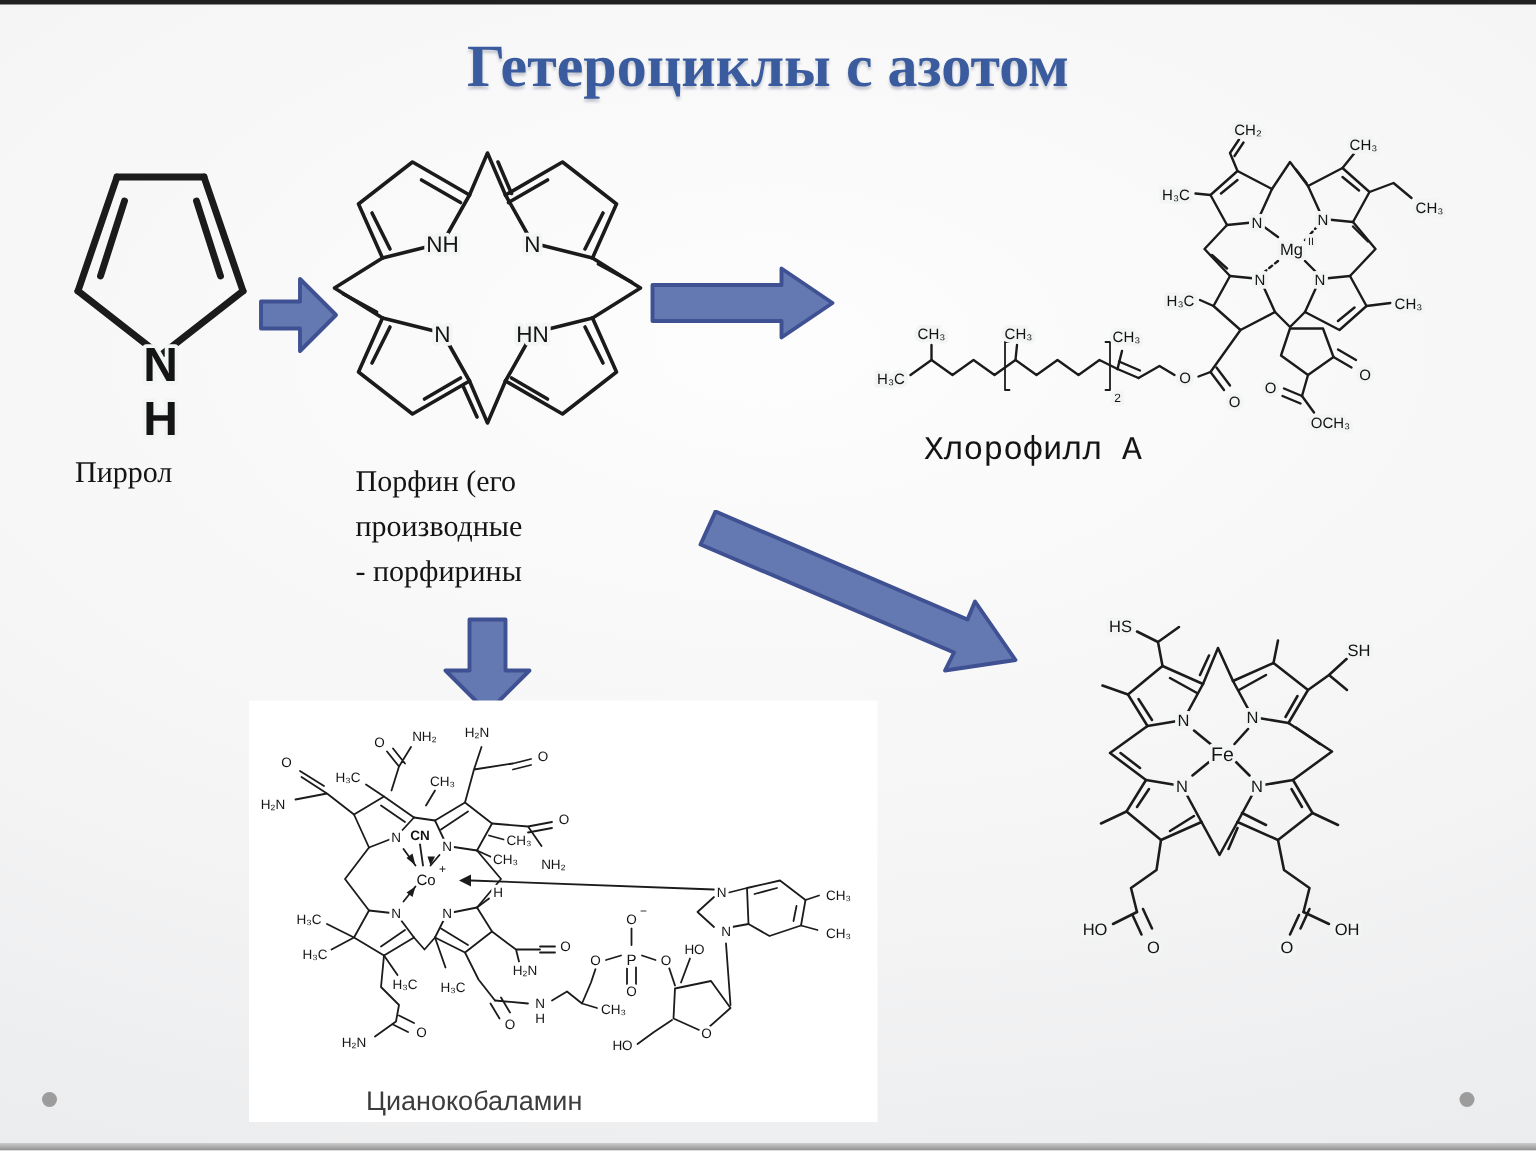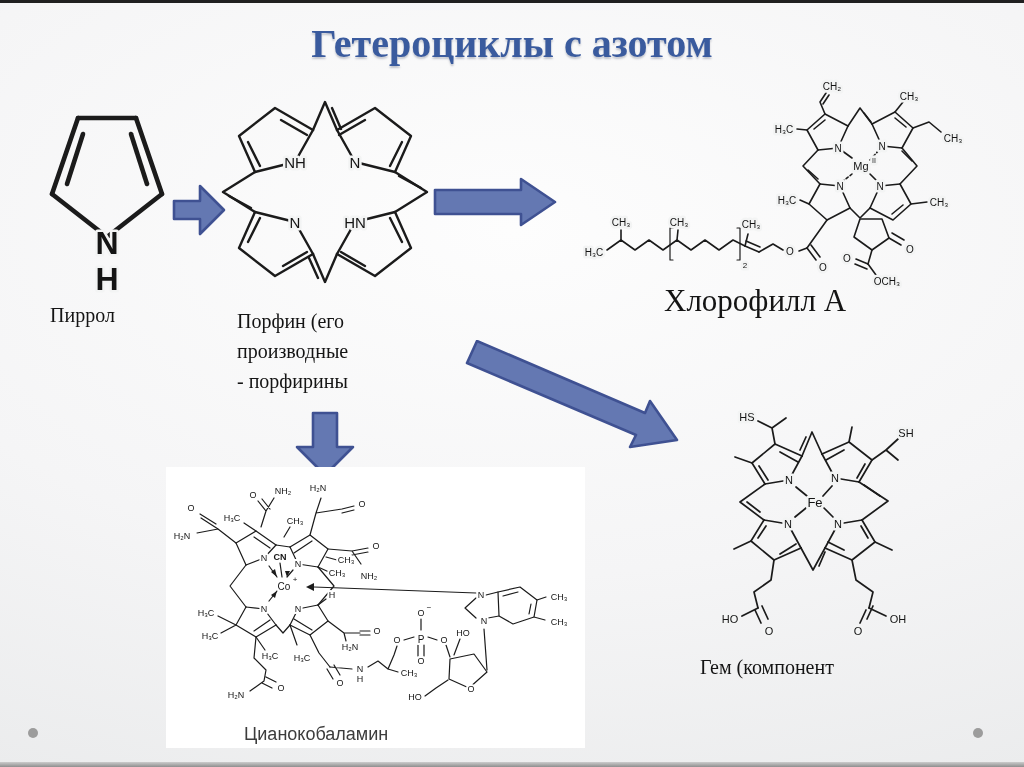--- a/index.html
+++ b/index.html
@@ -164,21 +164,21 @@
   <text class="halo" x="272" y="184" text-anchor="middle" font-size="10">O</text>
   <text class="halo" x="312" y="207" text-anchor="middle" font-size="10">OCH₃</text>
   <text class="halo" x="248" y="193" text-anchor="middle" font-size="10">O</text>
   <text class="halo" x="215" y="177" text-anchor="middle" font-size="10">O</text>
   <text class="halo" x="19" y="178" text-anchor="middle" font-size="10">H₃C</text>
   <text class="halo" x="46" y="148" text-anchor="middle" font-size="10">CH₃</text>
   <text class="halo" x="104" y="148" text-anchor="middle" font-size="10">CH₃</text>
   <text class="halo" x="176" y="150" text-anchor="middle" font-size="10">CH₃</text>
   <text class="halo" x="170" y="190" text-anchor="middle" font-size="8">2</text>
 </svg>
-<div class="caption" style="left:664px;top:286px;font-size:31px;">Хлорофилл А</div>
+<div class="caption" style="left:616px;top:286px;font-size:22px;font-family:Liberation Mono, monospace;">Хлорофилл А</div>
 
 <svg class="abs" style="left:692px;top:396px;" width="278" height="258" viewBox="0 0 278 258">
   <g class="bond" stroke-width="1.7">
     <path d="M110,60 L83,48 L60,67 L73,88"></path>
     <path d="M97,84 L110,60 M97,84 L73,88"></path>
     <path d="M130,58 L157,46 L180,64 L167,86"></path>
     <path d="M143,82 L130,58 M143,82 L167,86"></path>
     <path d="M109,152 L82,164 L59,145 L72,124"></path>
     <path d="M96,128 L109,152 M96,128 L72,124"></path>
     <path d="M133,152 L160,164 L183,146 L170,124"></path>
@@ -213,21 +213,20 @@
   <text class="halo" x="96" y="132" text-anchor="middle" font-size="11">N</text>
   <text class="halo" x="146" y="132" text-anchor="middle" font-size="11">N</text>
   <text class="halo" x="55" y="25" text-anchor="middle" font-size="11">HS</text>
   <text class="halo" x="214" y="41" text-anchor="middle" font-size="11">SH</text>
   <text class="halo" x="38" y="227" text-anchor="middle" font-size="11">HO</text>
   <text class="halo" x="77" y="239" text-anchor="middle" font-size="11">O</text>
   <text class="halo" x="166" y="239" text-anchor="middle" font-size="11">O</text>
   <text class="halo" x="206" y="227" text-anchor="middle" font-size="11">OH</text>
 </svg>
 <div class="caption" style="left:700px;top:652px;">
-  <div>Гем (компонент</div>
 </div>
 
 <div class="whitebox"></div>
 <svg class="abs" style="left:166px;top:467px;" width="419" height="255" viewBox="0 0 419 255">
   <g class="bond" stroke-width="1.2">
 
     <path d="M110,78 L90,64 L70,76 L80,98"></path>
     <path d="M98,91 L110,78 M98,91 L80,98"></path>
     <path d="M124,80 L144,68 L162,82 L152,100"></path>
     <path d="M132,97 L124,80 M132,97 L152,100"></path>

